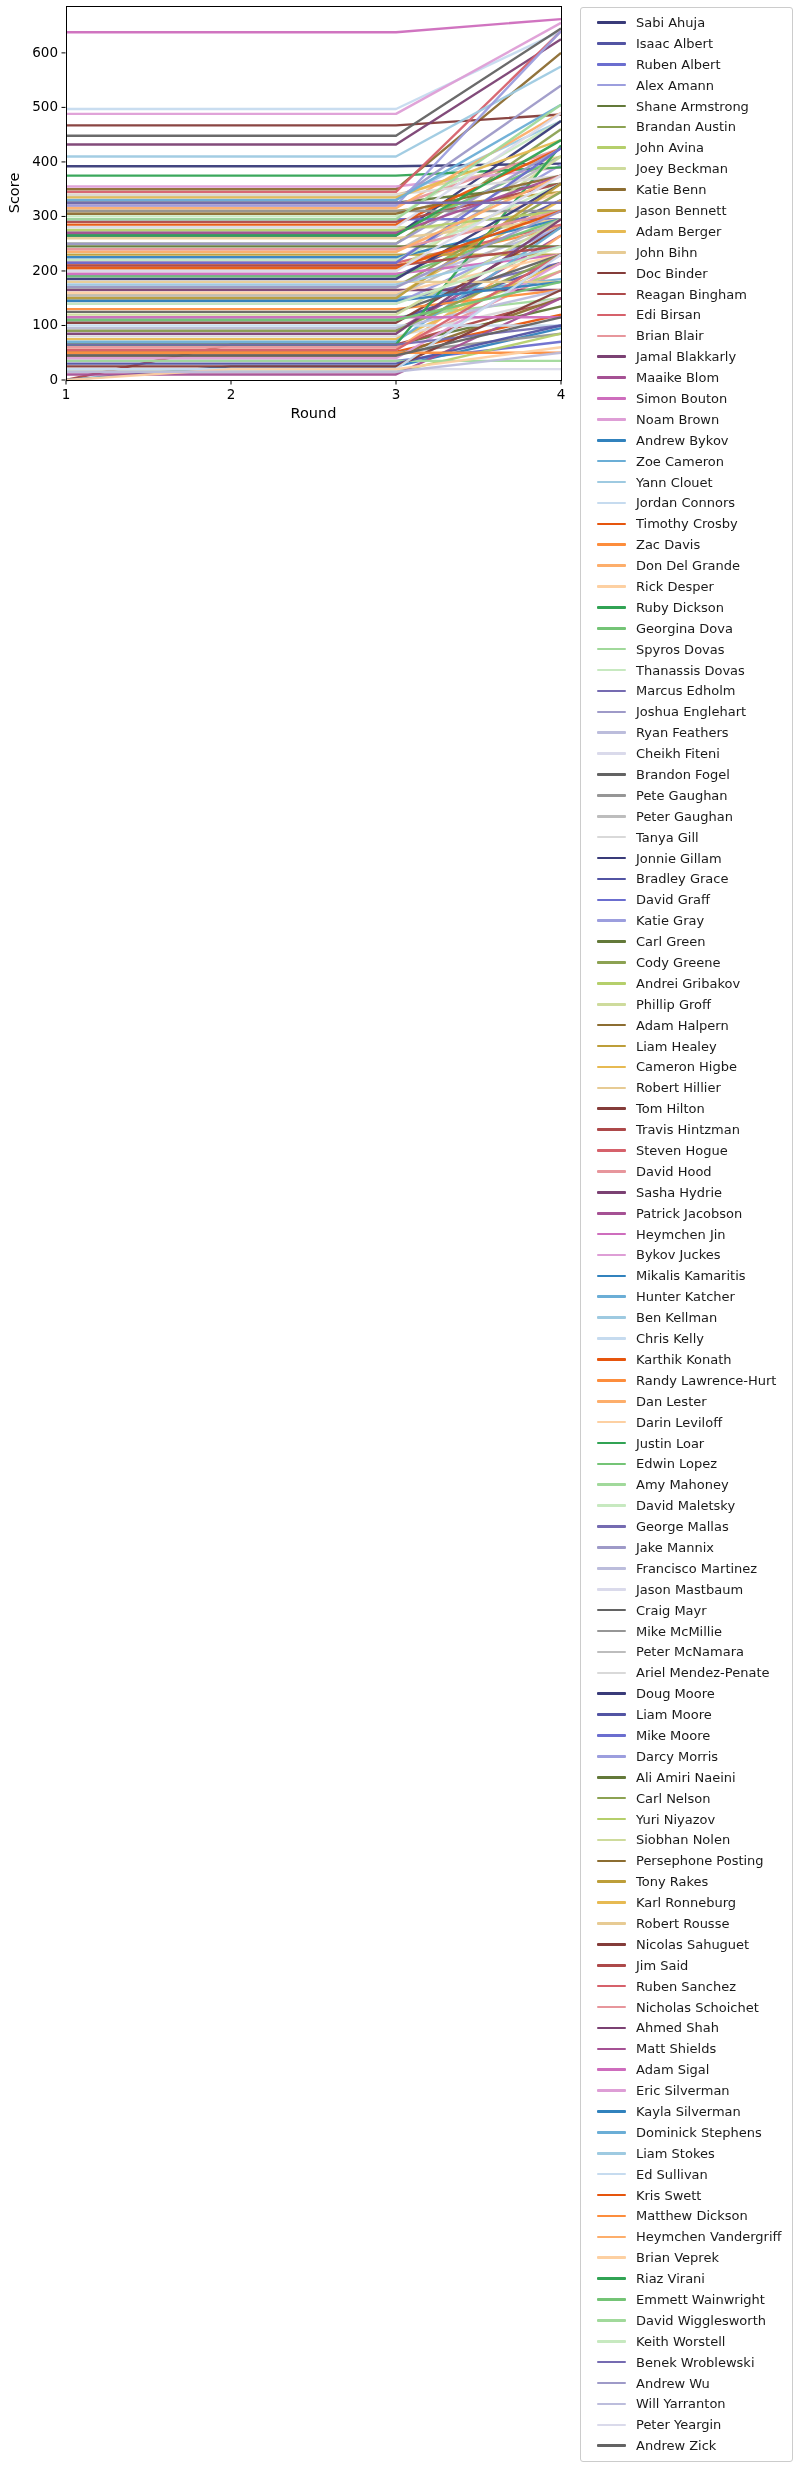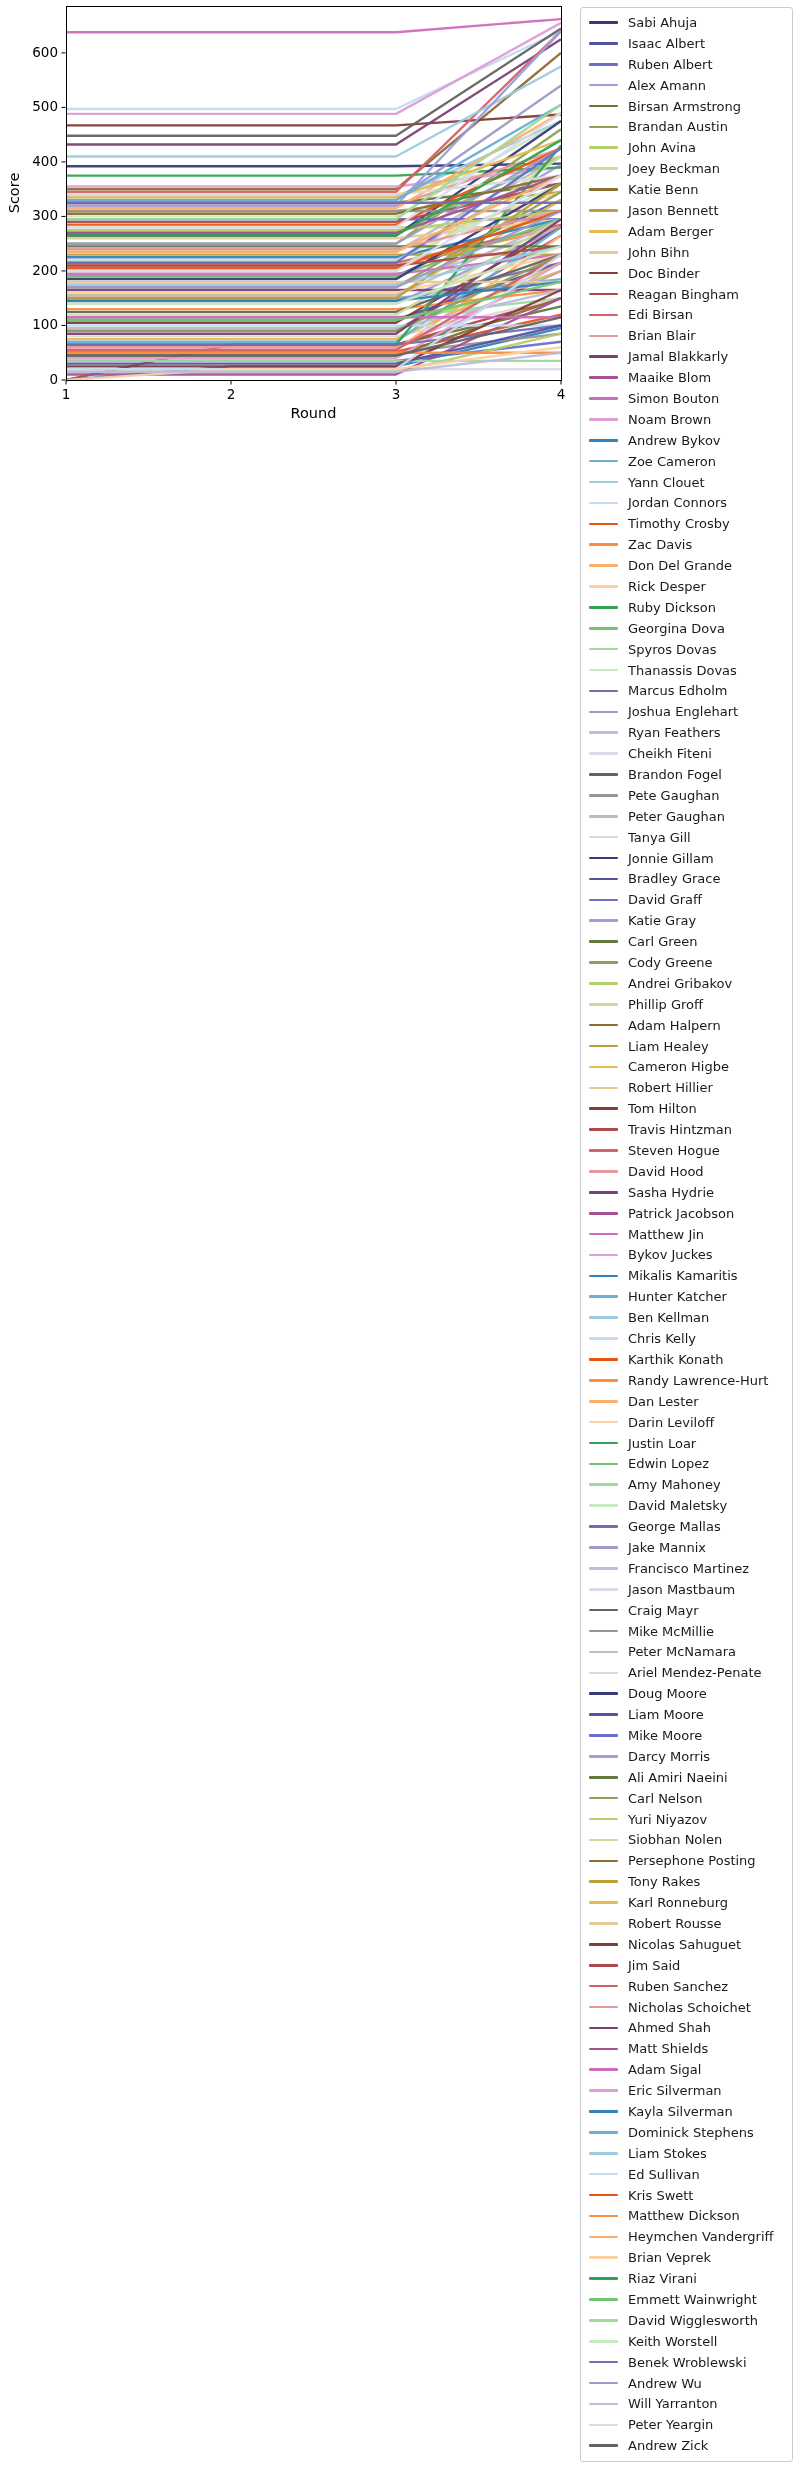--- a/index.html
+++ b/index.html
@@ -164,40 +164,40 @@
     </div>
   <div id="yticks">
       <div class="tick-label ytick-label" style="left: 18px; top: 380px;">0</div>
       <div class="tick-label ytick-label" style="left: 18px; top: 325.481px;">100</div>
       <div class="tick-label ytick-label" style="left: 18px; top: 270.962px;">200</div>
       <div class="tick-label ytick-label" style="left: 18px; top: 216.443px;">300</div>
       <div class="tick-label ytick-label" style="left: 18px; top: 161.924px;">400</div>
       <div class="tick-label ytick-label" style="left: 18px; top: 107.405px;">500</div>
       <div class="tick-label ytick-label" style="left: 18px; top: 52.8863px;">600</div>
     </div>
-  <div id="legend" style="border-color: rgb(204, 204, 204);">
+  <div id="legend" style="border-color: rgb(204, 204, 204); padding-left: 8px;">
       <div class="legend-row">
         <span class="legend-swatch" style="background: rgb(57, 59, 121);"></span>
         <span class="legend-label">Sabi Ahuja</span>
       </div>
       <div class="legend-row">
         <span class="legend-swatch" style="background: rgb(82, 84, 163);"></span>
         <span class="legend-label">Isaac Albert</span>
       </div>
       <div class="legend-row">
         <span class="legend-swatch" style="background: rgb(107, 110, 207);"></span>
         <span class="legend-label">Ruben Albert</span>
       </div>
       <div class="legend-row">
         <span class="legend-swatch" style="background: rgb(156, 158, 222);"></span>
         <span class="legend-label">Alex Amann</span>
       </div>
       <div class="legend-row">
         <span class="legend-swatch" style="background: rgb(99, 121, 57);"></span>
-        <span class="legend-label">Birsan Armstrong</span>
+        <span class="legend-label">Shane Armstrong</span>
       </div>
       <div class="legend-row">
         <span class="legend-swatch" style="background: rgb(140, 162, 82);"></span>
         <span class="legend-label">Brandan Austin</span>
       </div>
       <div class="legend-row">
         <span class="legend-swatch" style="background: rgb(181, 207, 107);"></span>
         <span class="legend-label">John Avina</span>
       </div>
       <div class="legend-row">
@@ -399,21 +399,21 @@
       <div class="legend-row">
         <span class="legend-swatch" style="background: rgb(123, 65, 115);"></span>
         <span class="legend-label">Sasha Hydrie</span>
       </div>
       <div class="legend-row">
         <span class="legend-swatch" style="background: rgb(165, 81, 148);"></span>
         <span class="legend-label">Patrick Jacobson</span>
       </div>
       <div class="legend-row">
         <span class="legend-swatch" style="background: rgb(206, 109, 189);"></span>
-        <span class="legend-label">Matthew Jin</span>
+        <span class="legend-label">Heymchen Jin</span>
       </div>
       <div class="legend-row">
         <span class="legend-swatch" style="background: rgb(222, 158, 214);"></span>
         <span class="legend-label">Bykov Juckes</span>
       </div>
       <div class="legend-row">
         <span class="legend-swatch" style="background: rgb(49, 130, 189);"></span>
         <span class="legend-label">Mikalis Kamaritis</span>
       </div>
       <div class="legend-row">

